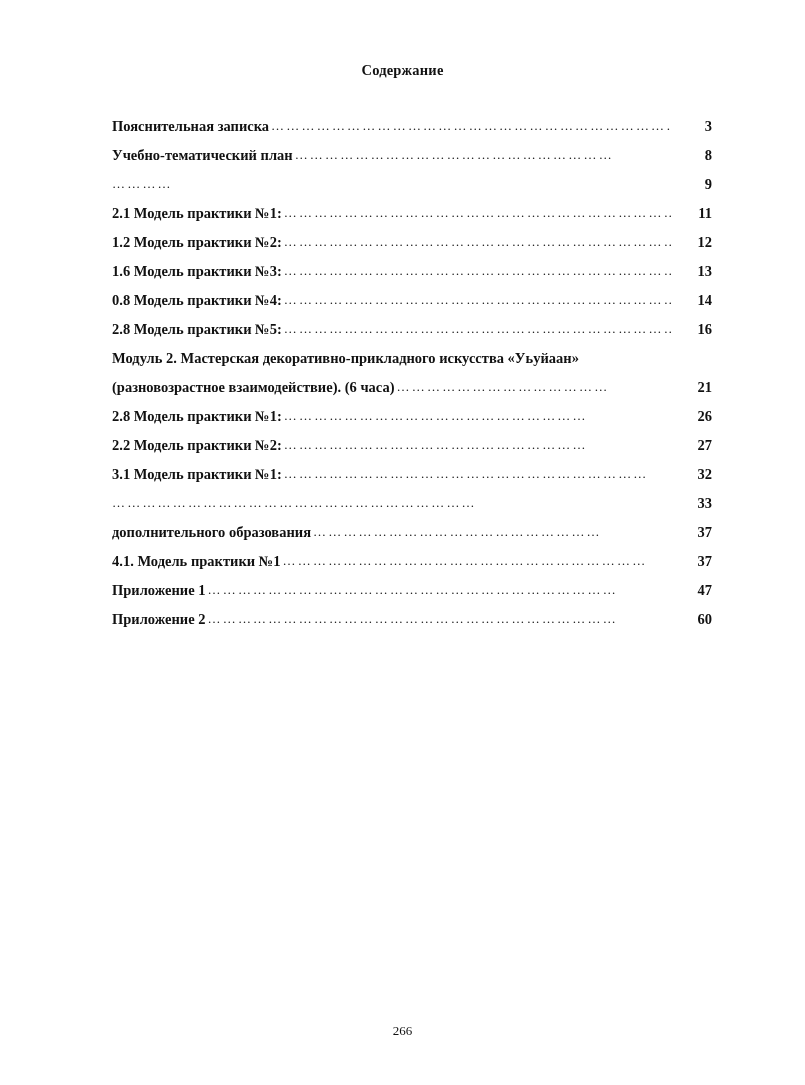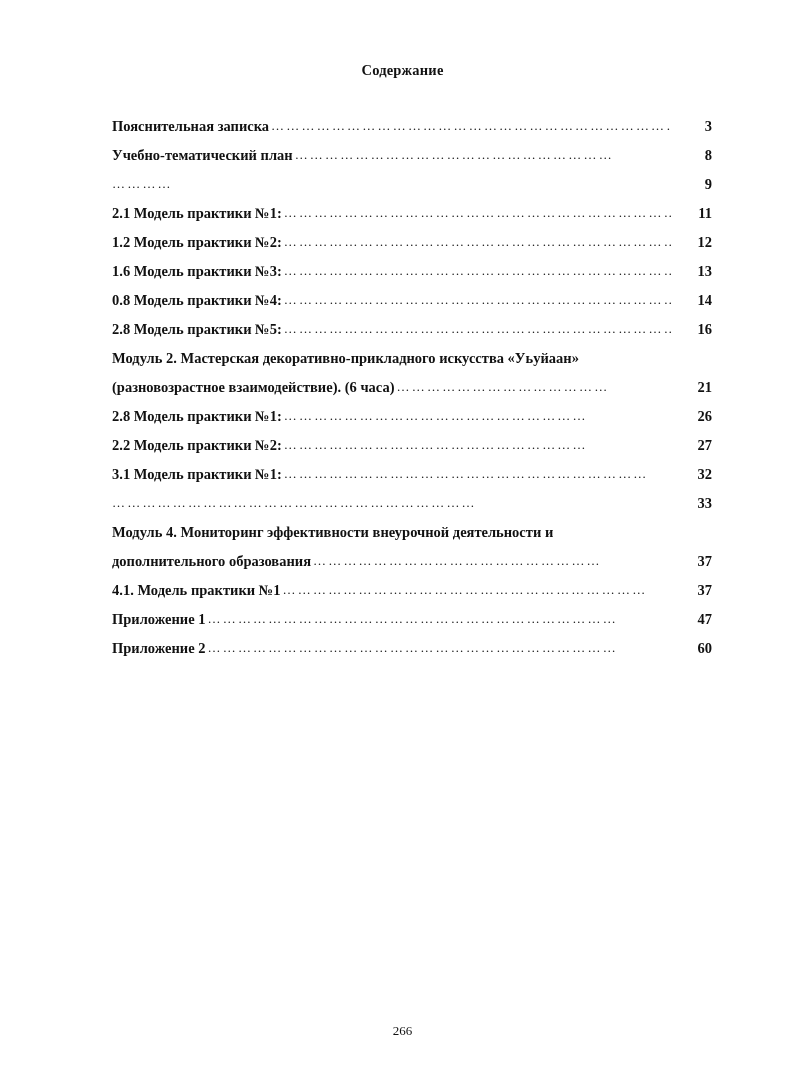--- a/index.html
+++ b/index.html
@@ -144,25 +144,20 @@
       <div class="toc-entry bold">
         <span class="entry-label">3.1 Модель  практики №1:</span>
         <span class="entry-dots">………………………………………………………………</span>
         <span class="entry-page">32</span>
       </div>
       <div class="toc-entry bold">
         <span class="entry-dots">………………………………………………………………</span>
         <span class="entry-page">33</span>
       </div>
       <div class="toc-entry bold">
-        <span class="entry-label">Модуль 4. Мониторинг эффективности внеурочной деятельности и</span>
-        <span class="entry-dots"></span>
-        <span class="entry-page"></span>
-      </div>
-      <div class="toc-entry bold">
         <span class="entry-label">дополнительного образования</span>
         <span class="entry-dots">…………………………………………………</span>
         <span class="entry-page">37</span>
       </div>
       <div class="toc-entry bold">
         <span class="entry-label">4.1. Модель  практики №1</span>
         <span class="entry-dots">………………………………………………………………</span>
         <span class="entry-page">37</span>
       </div>
       <div class="toc-entry bold">

